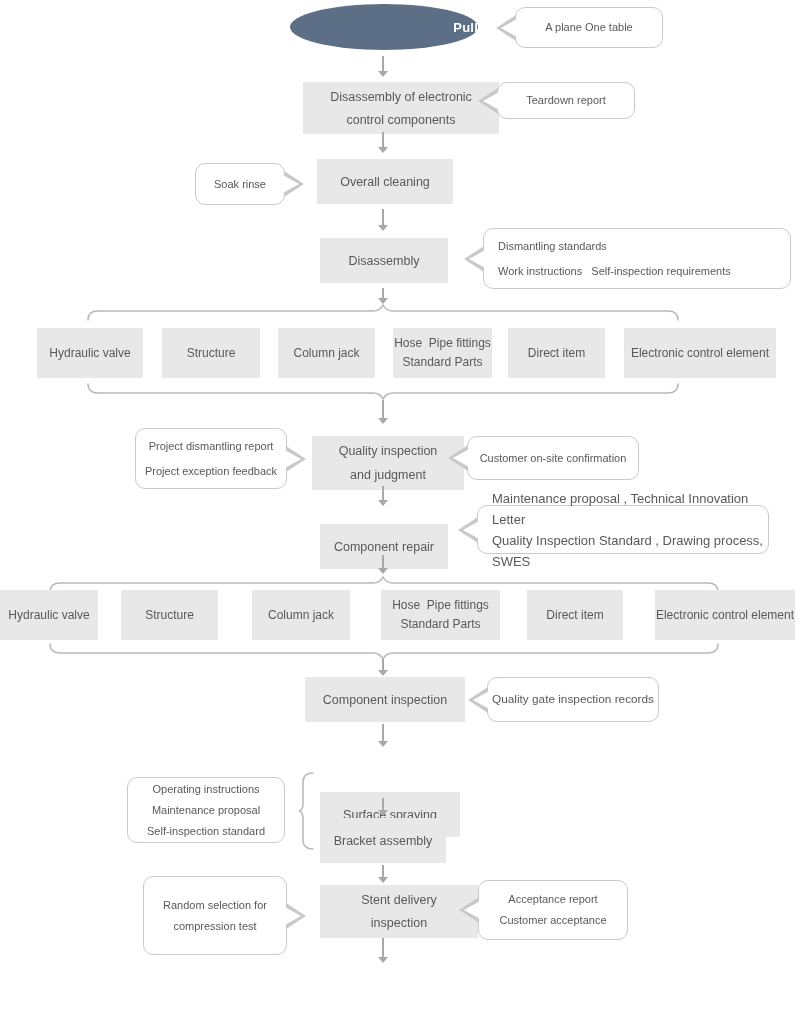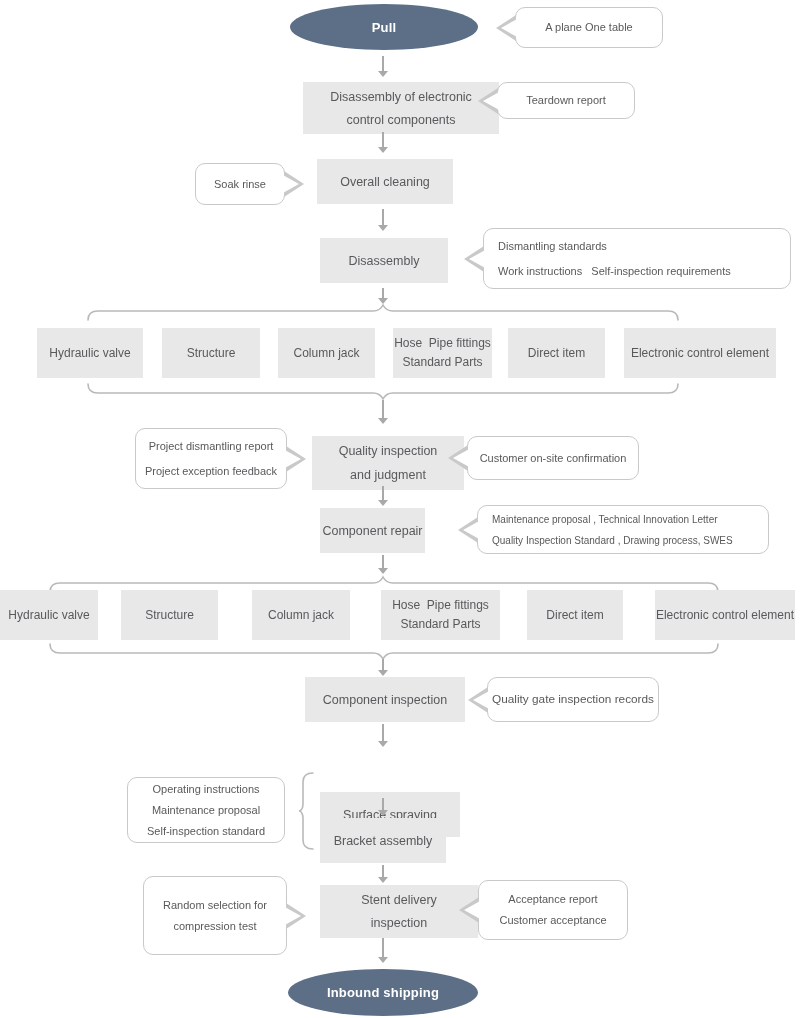--- a/index.html
+++ b/index.html
@@ -9,21 +9,21 @@
   }
   .node{
     position:absolute;background:var(--box-fill,#e8e8e9);color:var(--box-text,#58595b);
     display:flex;flex-direction:column;align-items:center;justify-content:center;
     text-align:center;font-size:12.5px;line-height:16px;
   }
   .node.two-line{justify-content:space-around;padding:3px 16px;}
   .node.part{font-size:12px;}
   .terminal{
     position:absolute;background:var(--terminal-fill,#5c6f86);color:var(--terminal-text,#fff);
-    border-radius:50%;display:flex;align-items:center;justify-content:center;
+    border-radius:50%;display:flex;align-items:center;justify-content:flex-end;
     font-size:13px;font-weight:bold;letter-spacing:.2px;
   }
   .bubble{
     position:absolute;background:var(--bubble-fill,#fff);border:1.5px solid var(--bubble-border,#c9c9c9);
     border-radius:10px;color:var(--bubble-text,#58595b);font-size:11px;line-height:21px;
     display:flex;flex-direction:column;align-items:center;justify-content:center;text-align:center;
     box-sizing:border-box;
   }
   .bubble.align-left{align-items:flex-start;text-align:left;padding-left:14px;}
   .bubble.lh25{line-height:25px;}
@@ -147,24 +147,24 @@
   </div>
   <div class="bubble pt-left" style="left:467px;top:436px;width:172px;height:44px">
     <div>Customer on-site confirmation</div>
   </div>
 
   <div class="arrow" style="left:378px;top:486px;height:20px">
       <i class="shaft"></i>
       <i class="head"></i>
     </div>
 
-  <div class="node" style="left:320px;top:508px;width:105px;height:45px">
+  <div class="node" style="left:320px;top:524px;width:128px;height:45px">
     <div>Component repair</div>
   </div>
-  <div class="bubble pt-left align-left" style="left:477px;top:505px;width:292px;height:49px;font-size:10px">
+  <div class="bubble pt-left align-left" style="left:477px;top:505px;width:292px;height:49px;font-size:13px">
     <div>Maintenance proposal , Technical Innovation Letter</div>
     <div>Quality Inspection Standard , Drawing process, SWES</div>
   </div>
 
   <div class="arrow" style="left:378px;top:555px;height:19px">
       <i class="shaft"></i>
       <i class="head"></i>
     </div>
 
   <svg class="brace" style="left:49px;top:576px" width="670" height="17" viewBox="0 0 670 17">
@@ -249,17 +249,14 @@
   <div class="bubble pt-left" style="left:478px;top:880px;width:150px;height:60px">
     <div>Acceptance report</div>
     <div>Customer acceptance</div>
   </div>
 
   <div class="arrow" style="left:378px;top:938px;height:25px">
       <i class="shaft"></i>
       <i class="head"></i>
     </div>
 
-  <div class="terminal" style="left:288px;top:969px;width:190px;height:47px">
-    <span>Inbound shipping</span>
-  </div>
 
 </div>
 
 </body></html>

